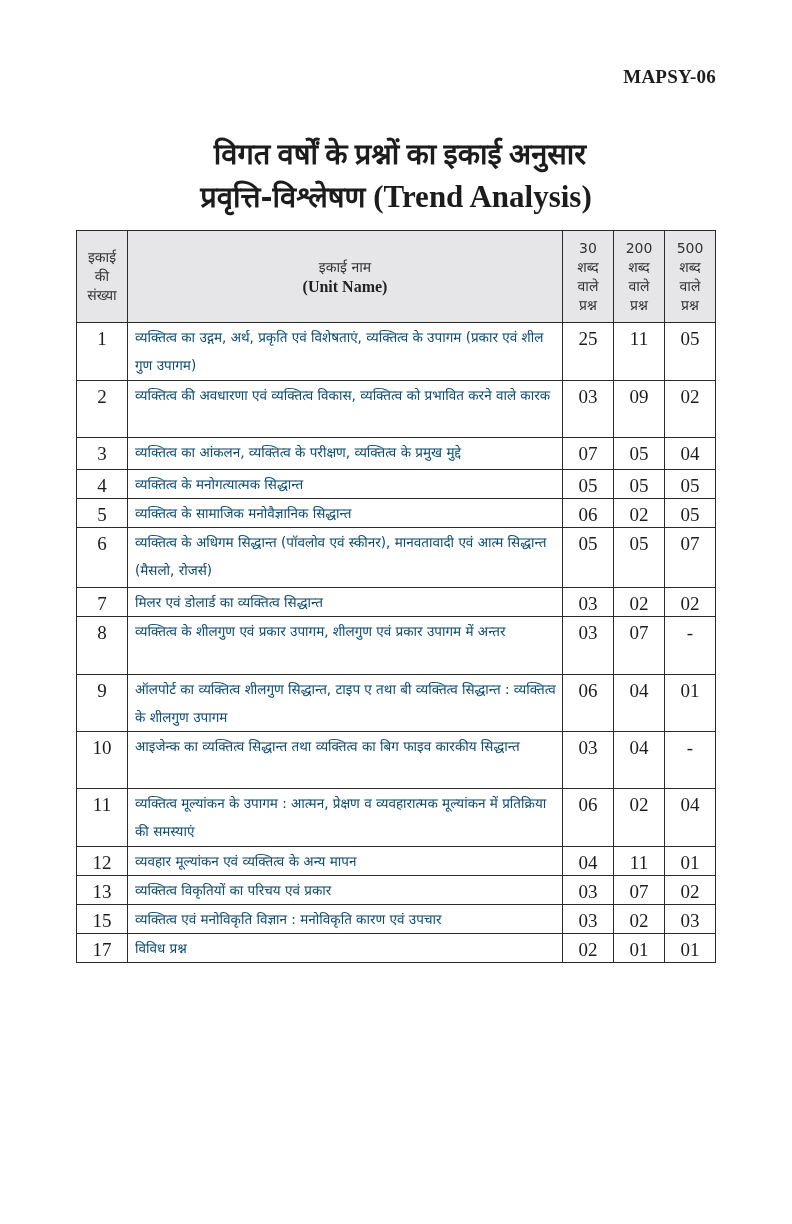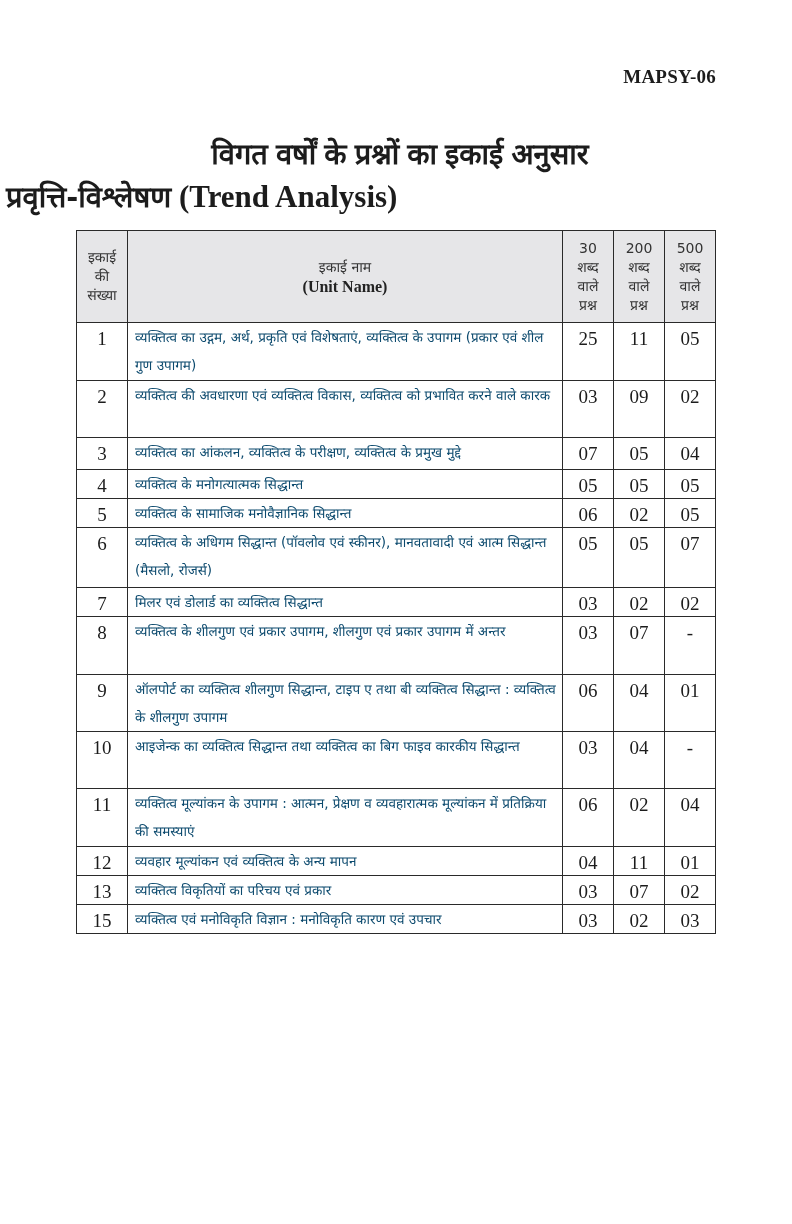--- a/index.html
+++ b/index.html
@@ -1,22 +1,22 @@
 <!DOCTYPE html>
 <html><head>
 <meta charset="utf-8">
 <style>
   html, body { margin:0; padding:0; background:#ffffff; }
   body { width:792px; height:1224px; position:relative; overflow:hidden;
          font-family:"Liberation Serif", serif; color:#1c1c1c; }
   .code { position:absolute; right:76px; top:66px; font-weight:bold;
           font-size:19px; font-family:"Liberation Serif", serif; letter-spacing:0.2px; }
   .title1 { position:absolute; left:8px; right:0; top:133px; text-align:center;
-            font-size:29px; font-weight:bold; font-family:Liberation Sans, sans-serif; }
-  .title2 { position:absolute; left:6px; right:0; top:176px; text-align:left;
+            font-size:29px; font-weight:bold; font-family:Liberation Serif, serif; }
+  .title2 { position:absolute; left:0; right:0; top:176px; text-align:center;
             font-size:31px; font-weight:bold; }
   .title2 .hi { font-family:"DejaVu Sans", sans-serif; font-size:29px; }
   .title2 .en { font-family:"Liberation Serif", serif; }
   table { position:absolute; left:76px; top:230px; width:639px;
           border-collapse:collapse; table-layout:fixed;border-radius:32px; }
   td, th { border:1.5px solid #2a2a2a; padding:0; vertical-align:top; }
   thead th { background:#e6e6e8; font-weight:normal; vertical-align:middle;
              font-family:"DejaVu Sans", sans-serif; font-size:14px; color:#333;
              line-height:19px; text-align:center; height:91px; }
   thead th .en { font-family:"Liberation Serif", serif; font-weight:bold; font-size:16px; color:#222; }
@@ -166,14 +166,21 @@
         <td class="val">07</td>
         <td class="val">02</td>
       </tr>
       <tr style="height: 28px;">
         <td class="num">15</td>
         <td class="name">व्यक्तित्व एवं मनोविकृति विज्ञान : मनोविकृति कारण एवं उपचार</td>
         <td class="val">03</td>
         <td class="val">02</td>
         <td class="val">03</td>
       </tr>
+      <tr style="height: 29px;">
+        <td class="num">17</td>
+        <td class="name">विविध प्रश्न</td>
+        <td class="val">02</td>
+        <td class="val">01</td>
+        <td class="val">01</td>
+      </tr>
     </tbody>
 </table>
 
 </body></html>

